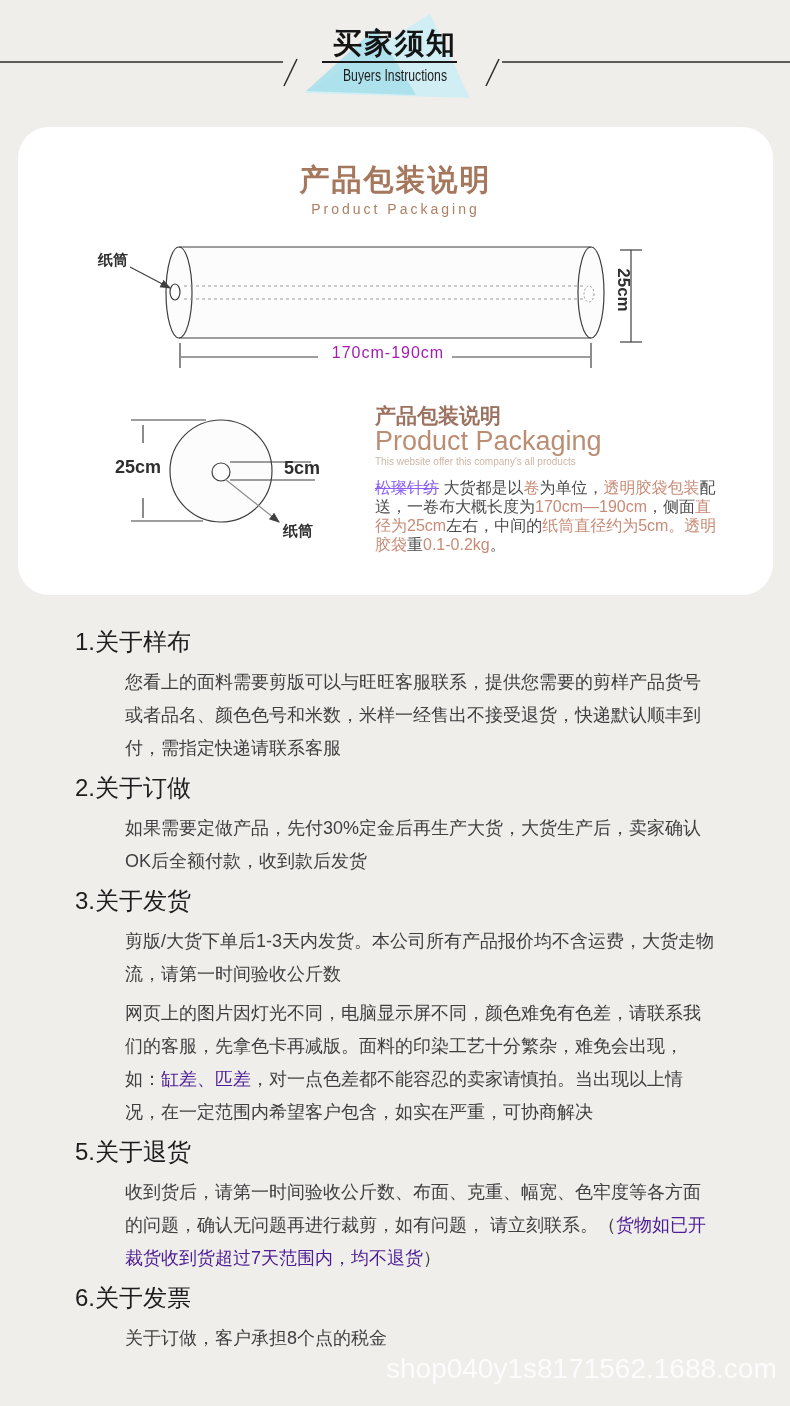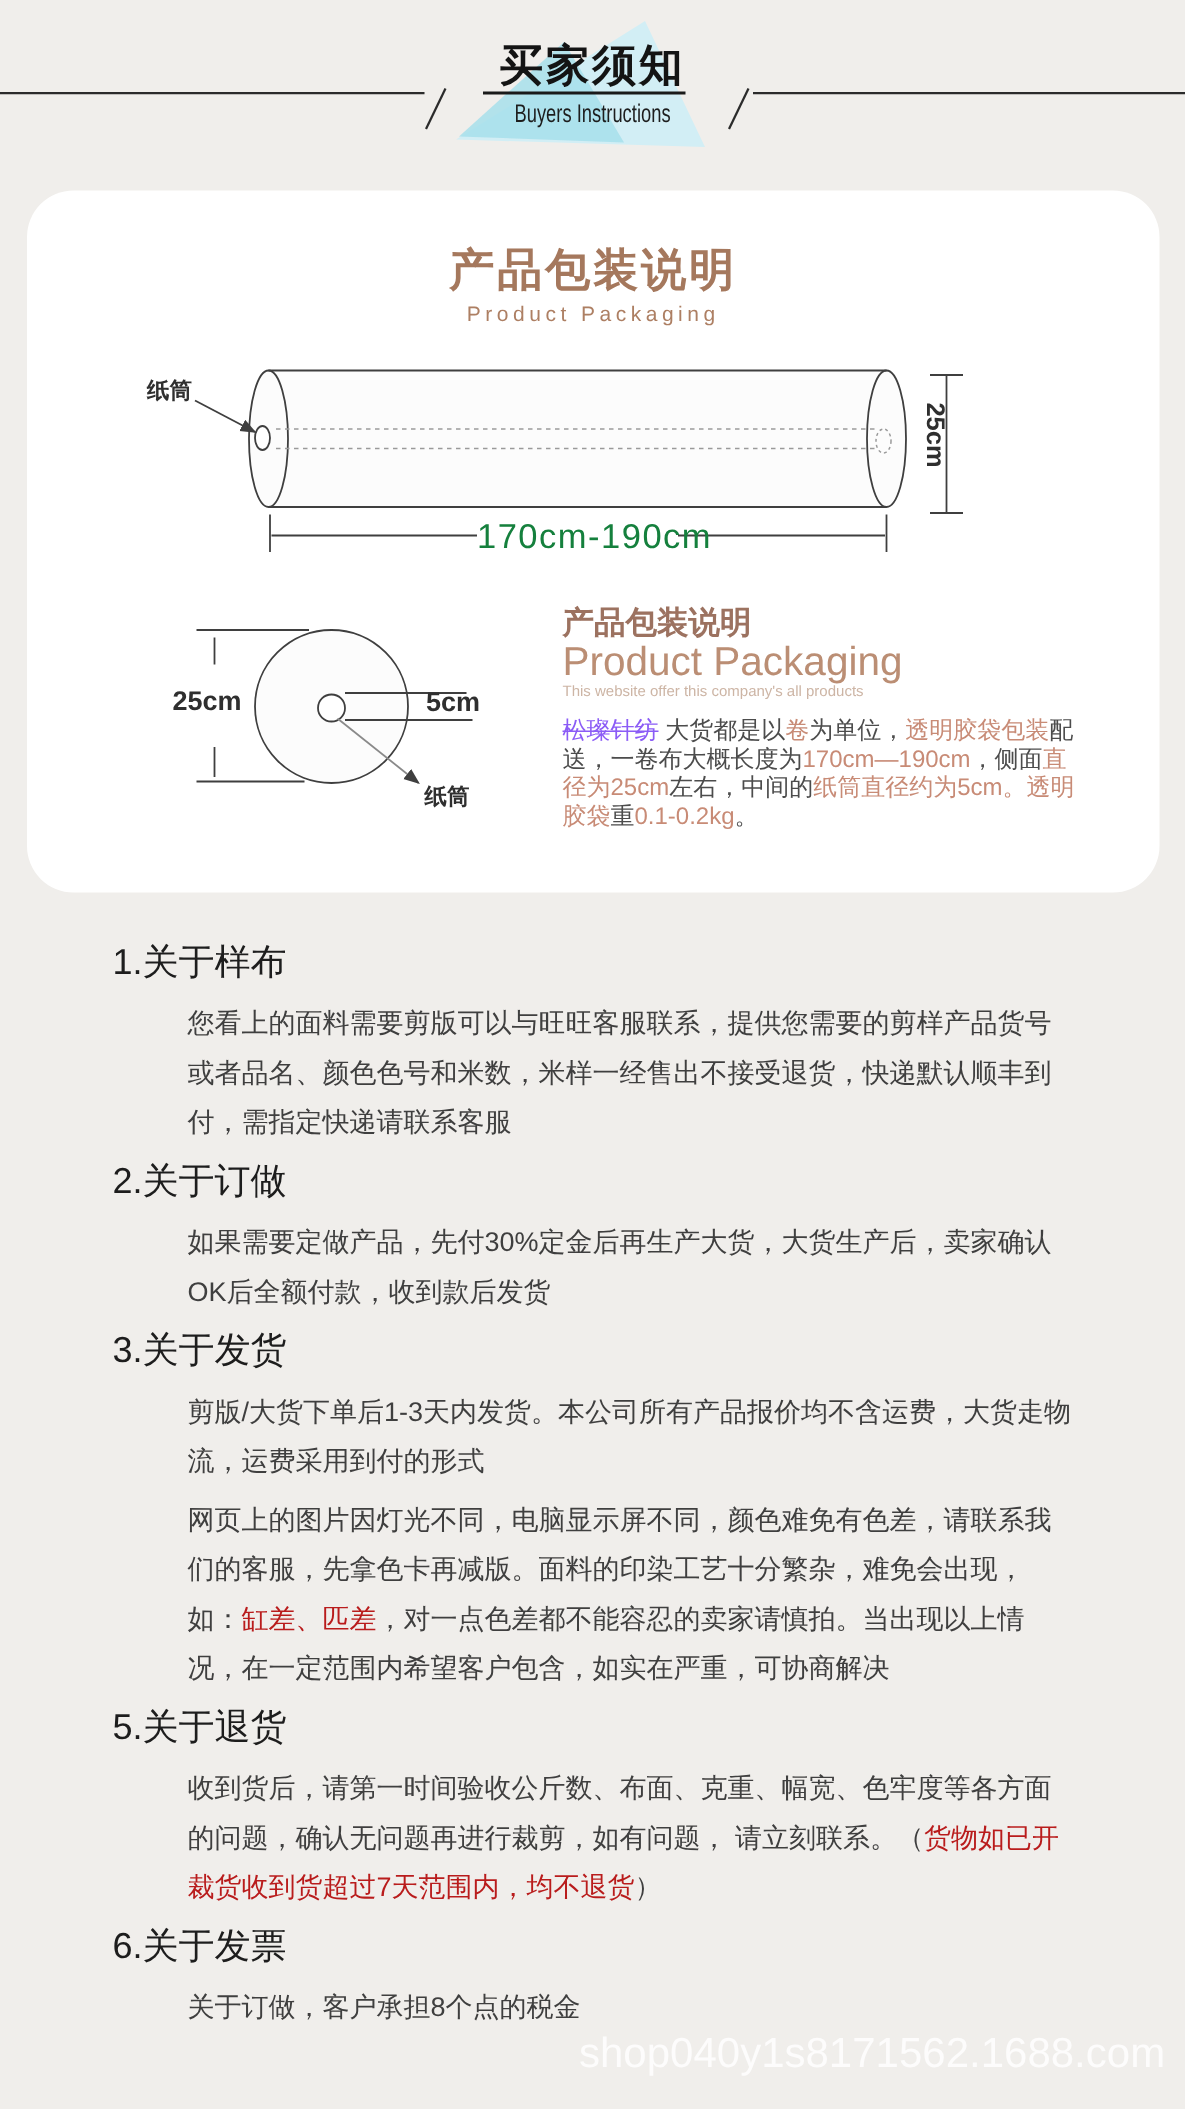--- a/index.html
+++ b/index.html
@@ -25,21 +25,21 @@
     position:absolute;left:0;right:0;top:33px;text-align:center;
     font-size:30px;font-weight:700;color:#a5785d;letter-spacing:2px;
   }
   .card-subtitle{
     position:absolute;left:0;right:0;top:74px;text-align:center;
     font-size:14px;color:#ad7f63;letter-spacing:3px;
   }
   .diagram{position:absolute;left:0;top:0;}
   .lbl{position:absolute;color:#2f2f2f;white-space:nowrap;}
   .tube-top{left:80px;top:124px;font-size:15px;font-weight:600;}
-  .len-label{left:300px;top:217px;width:140px;font-size:23px;letter-spacing:1px;color:#15803d;}
+  .len-label{left:300px;top:217px;width:140px;text-align:center;font-size:16px;letter-spacing:1px;color:#a21caf;}
   .diam-rot{
     left:575px;top:133px;width:60px;height:60px;display:flex;align-items:center;justify-content:center;
     font-size:17px;font-weight:600;transform:rotate(90deg);
   }
   .cs-diam{left:97px;top:330px;font-size:18px;font-weight:600;}
   .cs-core{left:266px;top:331px;font-size:18px;font-weight:600;}
   .cs-tube{left:265px;top:395px;font-size:15px;font-weight:600;}
   
   .pack-info{position:absolute;left:357px;top:277px;width:360px;}
   .pi-title{font-size:21px;font-weight:700;color:#9c7260;line-height:23px;}
@@ -47,21 +47,21 @@
   .pi-tag{font-size:10px;color:#cdb5a5;line-height:11px;}
   .pi-body{margin-top:11px;width:348px;font-size:16px;line-height:19px;}
   .d{color:#4c4c4c;}
   .s{color:#c88b76;}
   .strike{color:#8b5cf6;text-decoration:line-through;}
   
   .sections{position:absolute;left:0;top:625px;width:790px;}
   .sec{margin-bottom:6px;}
   .sec-h{margin-left:75px;font-size:24px;line-height:33px;font-weight:500;color:#1d1d1d;margin-bottom:8px;}
   .sec-b{margin-left:125px;width:590px;font-size:18px;line-height:33px;color:#3f3f3f;}
-  .run-blue{color:#b91c1c;}
+  .run-blue{color:#4c1d95;}
   
   .watermark{
     position:absolute;left:386px;top:1353px;font-size:28px;
     color:rgba(255,255,255,.82);white-space:nowrap;
   }
 </style>
 </head>
 <body>
 
 <div class="page">
@@ -145,21 +145,21 @@
     <div class="sec">
       <div class="sec-h">1.关于样布</div>
       <div class="sec-b"><span>您看上的面料需要剪版可以与旺旺客服联系，提供您需要的剪样产品货号或者品名、颜色色号和米数，米样一经售出不接受退货，快递默认顺丰到付，需指定快递请联系客服</span><span class="run-blue"></span><span></span></div>
     </div>
     <div class="sec">
       <div class="sec-h">2.关于订做</div>
       <div class="sec-b"><span>如果需要定做产品，先付30%定金后再生产大货，大货生产后，卖家确认OK后全额付款，收到款后发货</span><span class="run-blue"></span><span></span></div>
     </div>
     <div class="sec">
       <div class="sec-h">3.关于发货</div>
-      <div class="sec-b"><span>剪版/大货下单后1-3天内发货。本公司所有产品报价均不含运费，大货走物流，运费采用到付的形式</span><span class="run-blue"></span><span></span></div>
+      <div class="sec-b"><span>剪版/大货下单后1-3天内发货。本公司所有产品报价均不含运费，大货走物流，请第一时间验收公斤数</span><span class="run-blue"></span><span></span></div>
     </div>
     <div class="sec">
       <div class="sec-b"><span>网页上的图片因灯光不同，电脑显示屏不同，颜色难免有色差，请联系我们的客服，先拿色卡再减版。面料的印染工艺十分繁杂，难免会出现，如：</span><span class="run-blue">缸差、匹差</span><span>，对一点色差都不能容忍的卖家请慎拍。当出现以上情况，在一定范围内希望客户包含，如实在严重，可协商解决</span></div>
     </div>
     <div class="sec">
       <div class="sec-h">5.关于退货</div>
       <div class="sec-b"><span>收到货后，请第一时间验收公斤数、布面、克重、幅宽、色牢度等各方面的问题，确认无问题再进行裁剪，如有问题， 请立刻联系。（</span><span class="run-blue">货物如已开裁货收到货超过7天范围内，均不退货</span><span>）</span></div>
     </div>
     <div class="sec">
       <div class="sec-h">6.关于发票</div>

